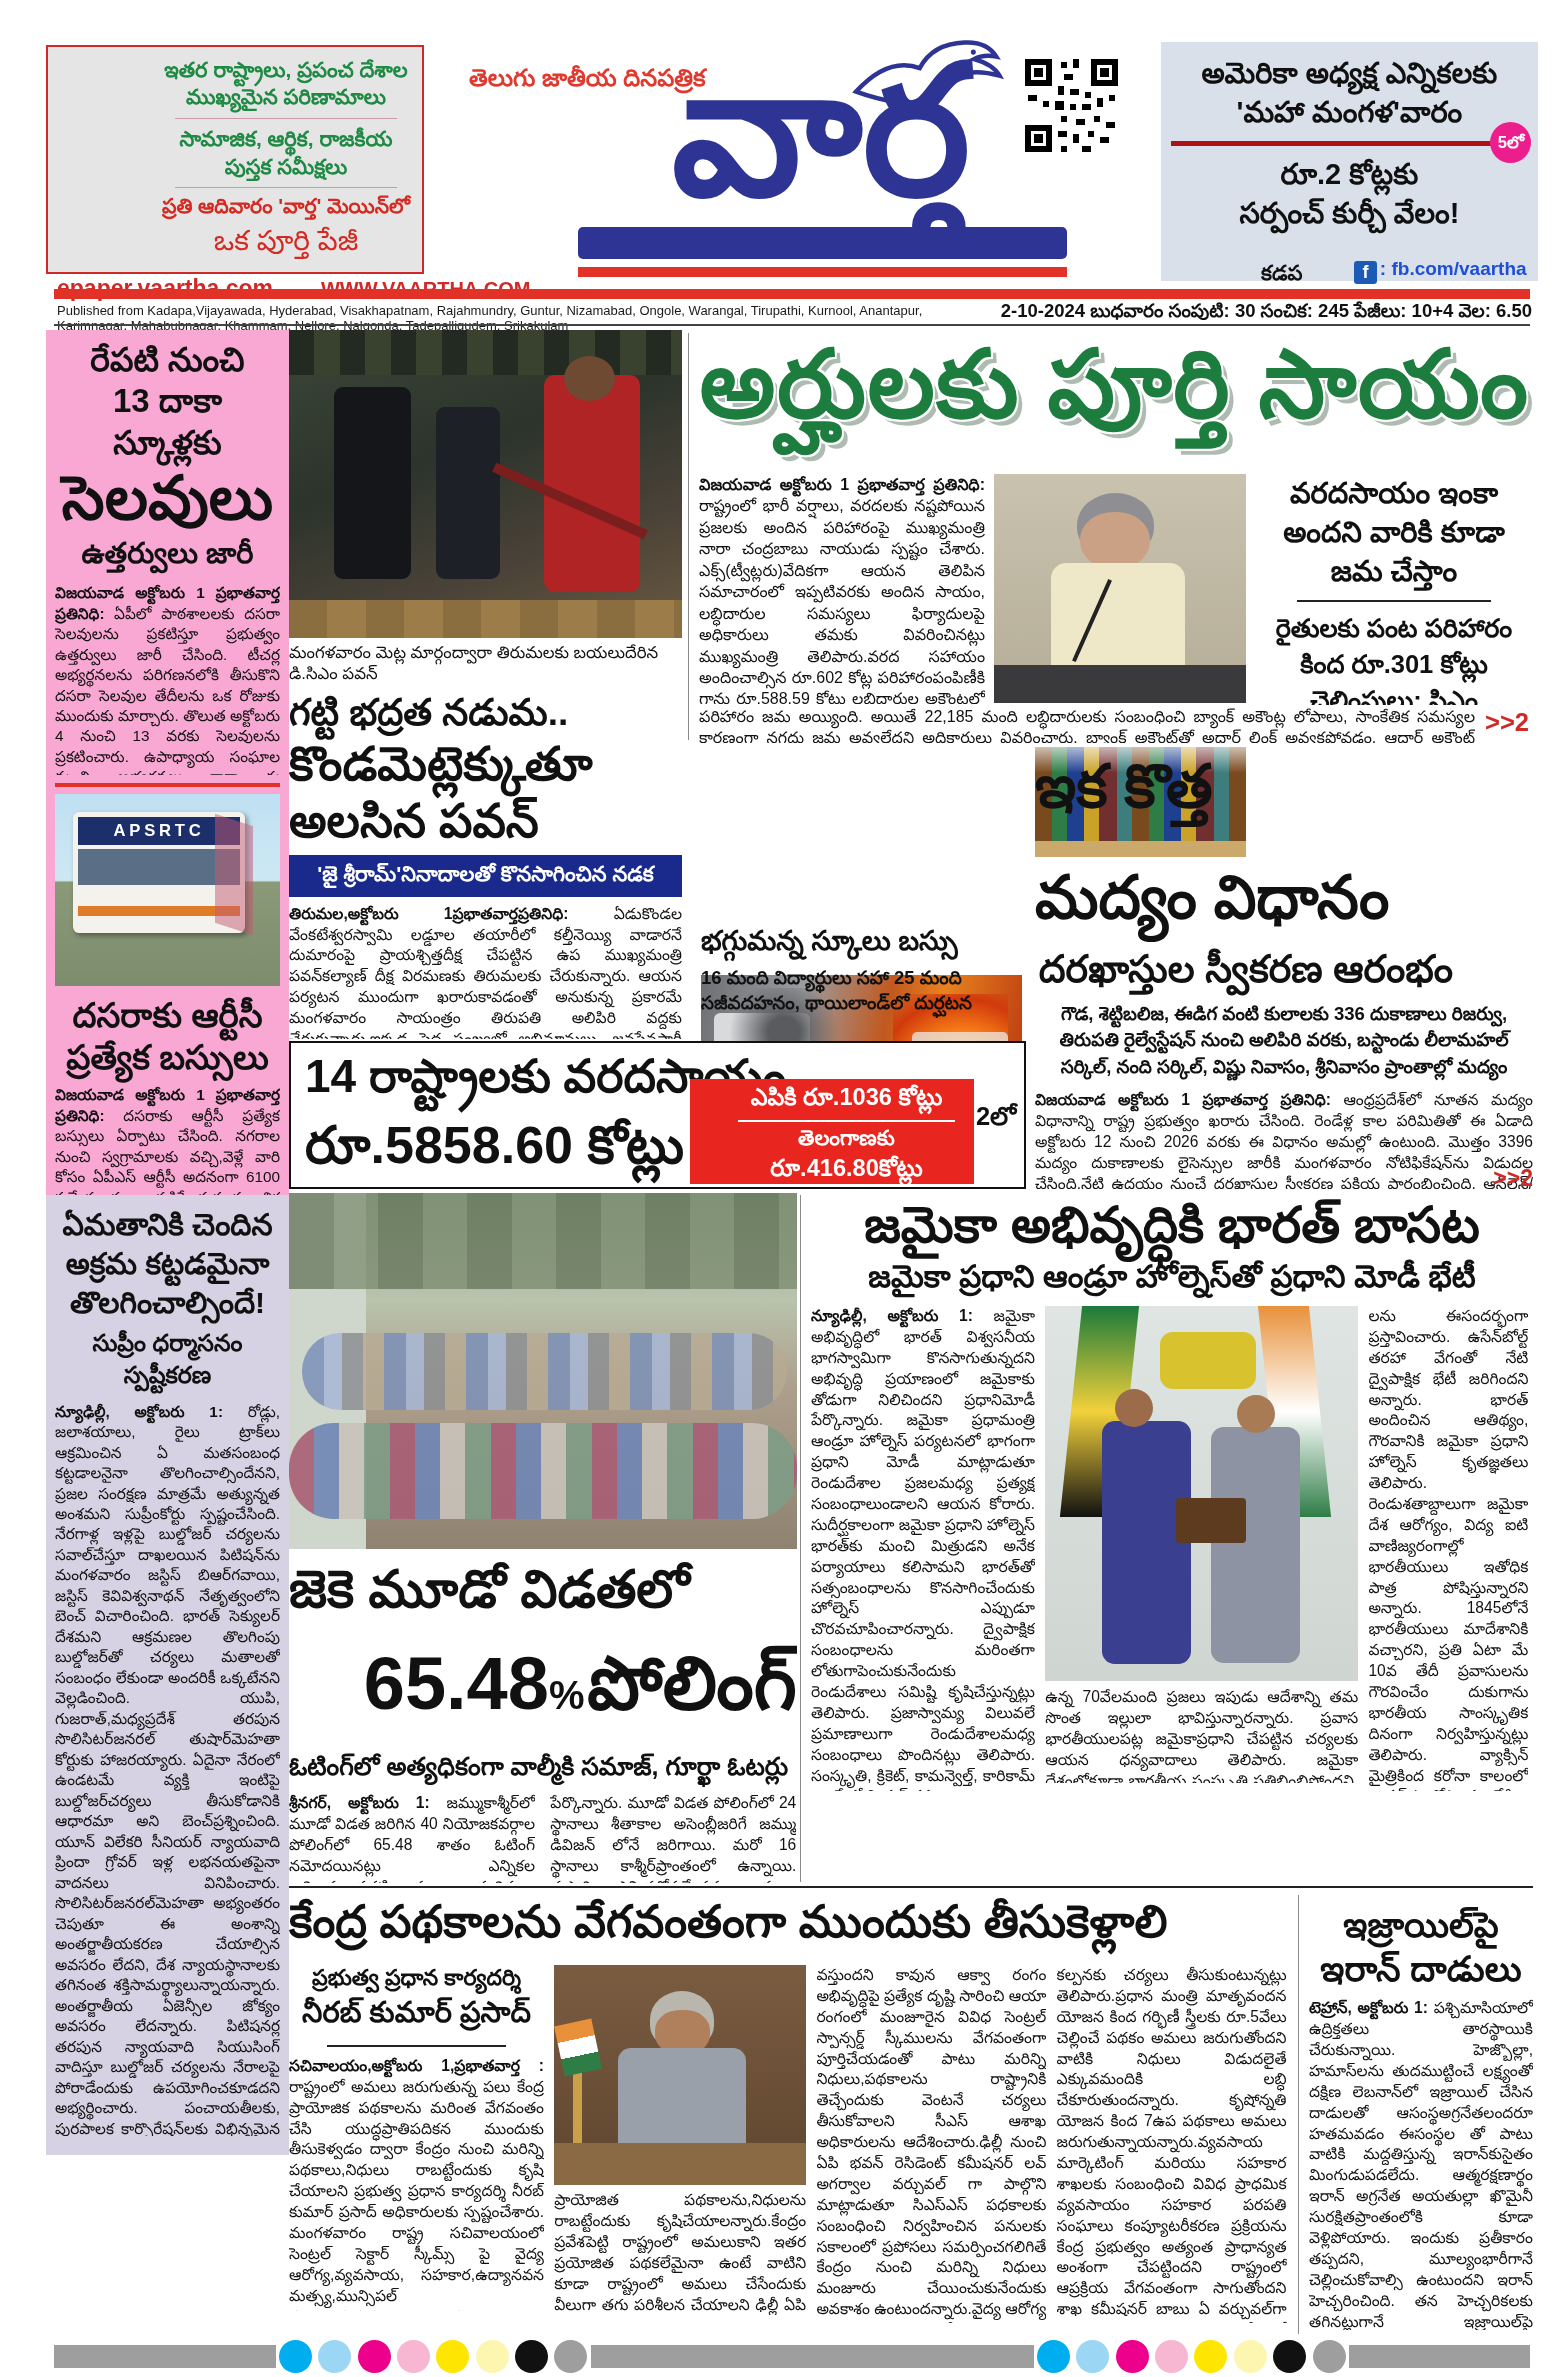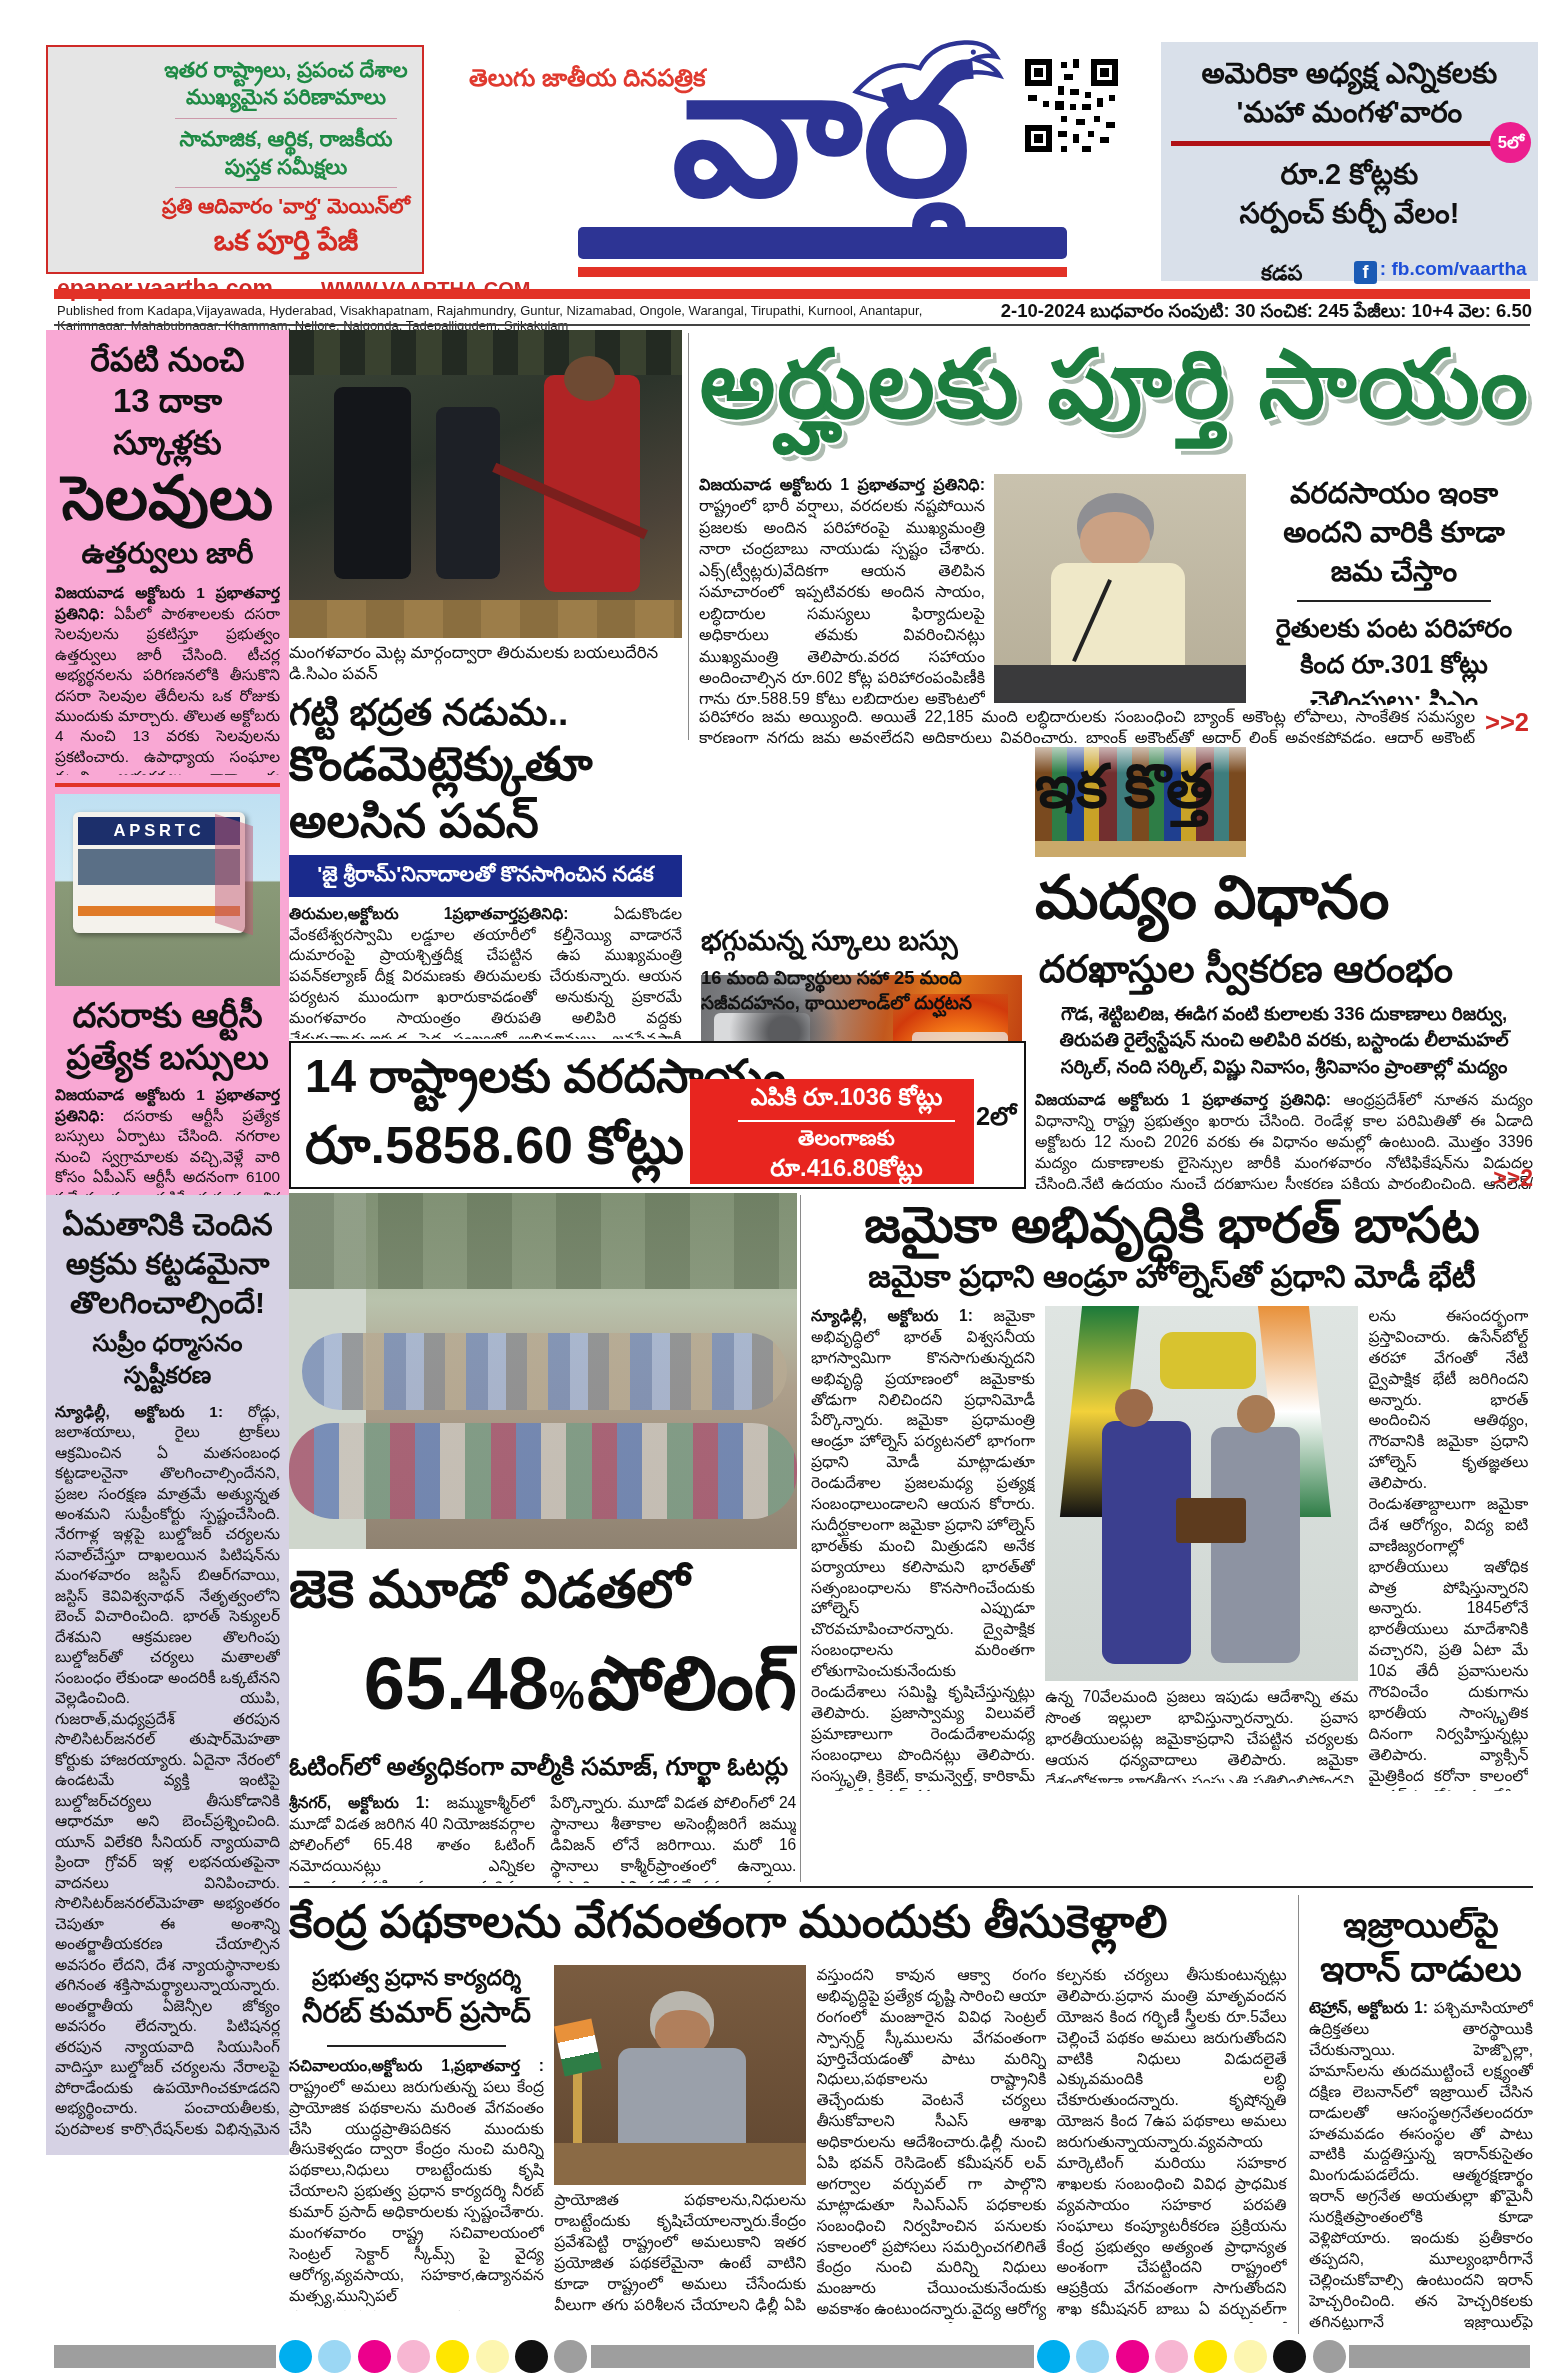--- a/index.html
+++ b/index.html
@@ -18,21 +18,21 @@
   .lav2{background:#d6d2e4;}
   .vline{background:#8a8a8a;width:1.3px;}
   .photo{position:relative;overflow:hidden;}
   
   .adbox{border:2.6px solid #cf2a27;display:flex;background:#e5e5e5;align-items:flex-end;}
   .adleft{width:102px;background:#e3dac5;position:relative;overflow:hidden;}
   .stroke{position:absolute;background:#d42a22;border-radius:11.5px;}
   .adright{flex:1;padding:7.7px 6.4px;text-align:center;}
   .adg{color:#1e8a44;font-weight:bold;font-size:21px;line-height:1.32;}
   .adr1{color:#d42a22;font-weight:bold;font-size:20.4px;margin-top:6.4px;}
-  .adr2{color:#d42a22;font-weight:bold;font-size:28px;margin-top:2.6px;}
+  .adr2{color:#d42a22;font-weight:normal;font-size:28px;margin-top:2.6px;}
   .adhr{height:1.3px;background:#c9a;margin:6.4px 19px;}
   .logo-title{font-size:182px;font-weight:bold;color:#2d3494;line-height:1;text-align:center;}
   .teaser{background:#d9e0ea;text-align:center;padding:11.5px 6.4px;}
   .teaser .tl{font-size:29px;font-weight:bold;line-height:1.35;color:#101010;}
   .tdivider{position:relative;margin:9px 3.8px;}
   .tdivider .bar{height:5.1px;background:#b01116;width:96%;}
   .tbadge{position:absolute;right:-3.8px;top:-19px;width:41px;height:41px;border-radius:50%;
           background:#ec1e8e;color:#fff;font-weight:bold;font-size:16.6px;line-height:41px;text-align:center;}
   .fbicon{display:inline-block;width:23px;height:23px;background:#1b5bb5;color:#fff;border-radius:3.2px;
           font-weight:bold;font-size:18px;line-height:23px;text-align:center;vertical-align:middle;}

